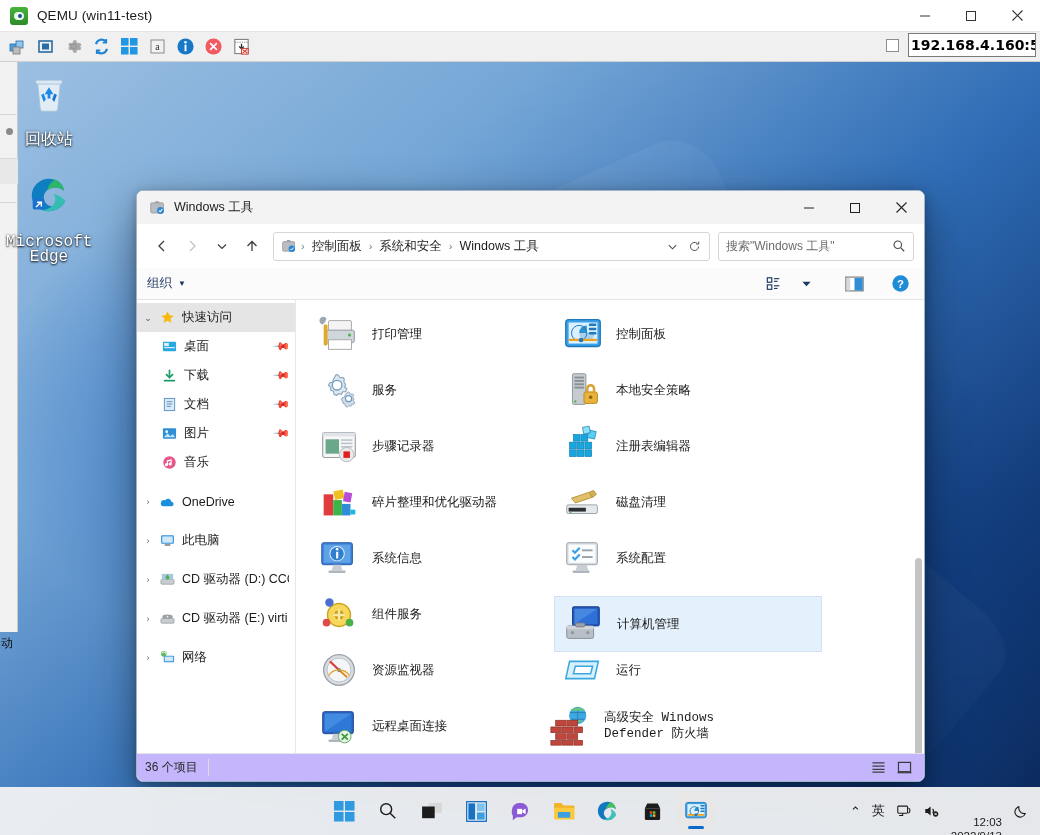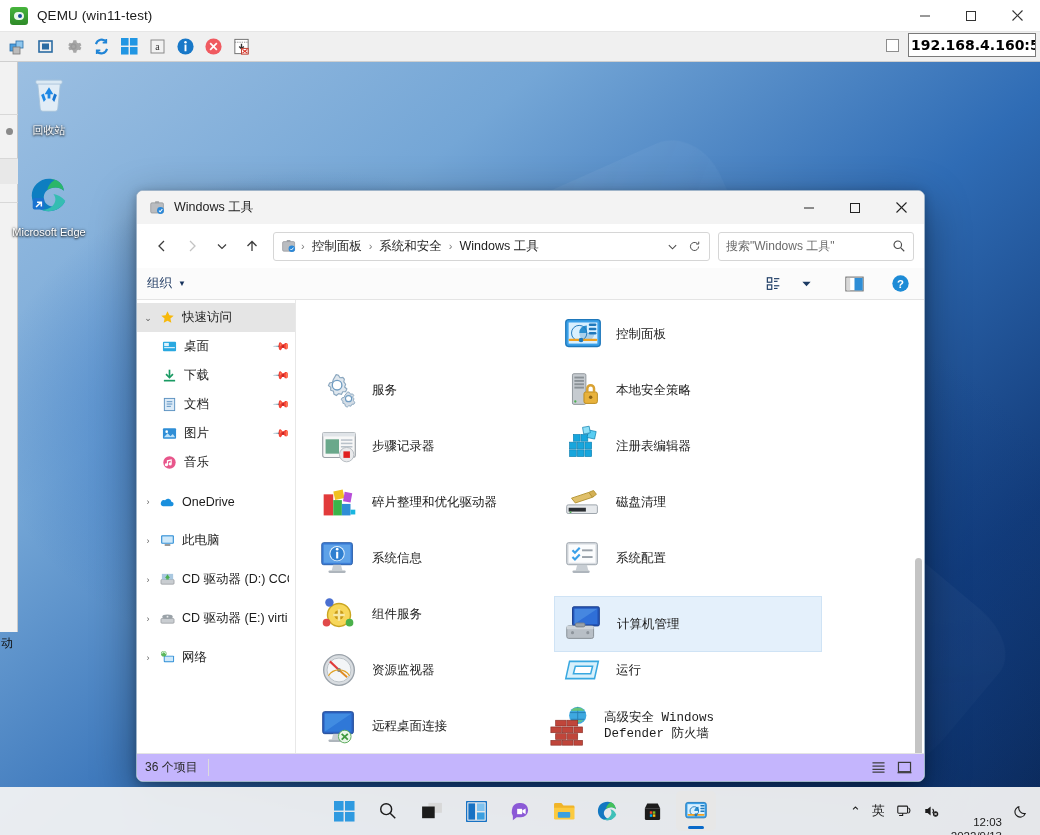--- a/index.html
+++ b/index.html
@@ -50,22 +50,22 @@
     background: #f2f2f2; border-right: 1px solid #c9c9c9; }
   #bg-window-sliver .l1 { position:absolute; left:0; top:52px; width:18px; height:1px; background:#d8d8d8;}
   #bg-window-sliver .l2 { position:absolute; left:0; top:96px; width:18px; height:1px; background:#d8d8d8;}
   #bg-window-sliver .l3 { position:absolute; left:0; top:140px; width:18px; height:1px; background:#d8d8d8;}
   #bg-window-sliver .dot { position:absolute; left:6px; top:66px; width:7px; height:7px; background:#8a8a8a; border-radius:50%;}
   #bg-window-sliver .band { position:absolute; left:0; top:96px; width:18px; height:26px; background:#e8e8e8;}
   #bg-sliver-text { position: absolute; left: 1px; top: 573px; font-size: 12px; color: #111; }
 
   
   .desk-icon { position: absolute; width: 86px; text-align: center; }
-  .desk-icon .lbl { color: #fff; font-size: 11px; line-height: 15px; margin-top: 3px;
-    text-shadow: 0 1px 2px rgba(0,0,0,.85), 0 0 3px rgba(0,0,0,.6); }
+  .desk-icon .lbl { color: #fff; font-size: 16px; line-height: 15px; margin-top: 13px;
+    text-shadow: 0 1px 2px rgba(0,0,0,.85), 0 0 3px rgba(0,0,0,.6); font-family: Liberation Mono, monospace; }
 
   
   #explorer { position: absolute; left: 136px; top: 128px; width: 789px; height: 592px;
     background: #ffffff; border: 1px solid #9fb4c9; border-radius: 7px;
     box-shadow: 0 14px 44px rgba(0,0,0,.40), 0 2px 10px rgba(0,0,0,.25);
     display: flex; flex-direction: column; overflow: hidden; justify-content: flex-end; }
   #ex-titlebar { height: 33px; background: #f3f3f3; display: flex; align-items: center;
     padding-left: 12px; flex: 0 0 33px; }
   #ex-title { font-size: 12.5px; color: #1c1c1c; margin-left: 8px; }
   #ex-wincontrols { margin-left: auto; display: flex; }
@@ -529,20 +529,33 @@
                   <circle cx="4" cy="4" r="3" fill="#5cb85c"></circle>
                   <path d="M2 4a2 2 0 014 0" stroke="#fff" fill="none"></path>
                 </svg>
             </span>
             <span class="nav-lbl">网络</span>
           </div>
         </div>
 
         <div id="ex-content">
 
+          <div class="tile" style="left:14px; top:6px;">
+            <span class="ico">
+              <svg width="46" height="46" viewBox="0 0 48 48">
+                <rect x="13" y="10" width="24" height="12" rx="1.5" fill="#f4f4f4" stroke="#a8a8a8"></rect>
+                <rect x="10" y="20" width="30" height="13" rx="2" fill="#cfd6dc" stroke="#8d959c"></rect>
+                <rect x="13" y="30" width="24" height="10" fill="#fff" stroke="#a8a8a8"></rect>
+                <circle cx="35" cy="25" r="1.6" fill="#4caf50"></circle>
+                <rect x="8" y="14" width="4" height="22" rx="1.5" fill="#e0a92a"></rect>
+                <path d="M11 8a4 4 0 10-4 6l2.5-2.5z" fill="#9fa7ae"></path>
+              </svg>
+            </span>
+            <span class="tx">打印管理</span>
+          </div>
 
           <div class="tile" style="left:14px; top:62px;">
             <span class="ico">
               <svg width="46" height="46" viewBox="0 0 48 48">
                 <path d="M21 8l2.4.6 1.6 2.6 3-.4 1.6 2L29 15.6l1.9 2.4-1 2.9 2.3 2-1.3 2.8-3 .1-1.3 2.7-3-.7-2.3 2-2.6-1.5-.5-3-2.9-1.1.1-3-2.4-1.8 1.2-2.8 2.9-.6 1-2.9z" fill="#dfe7ee" stroke="#8ba7bf" stroke-width="1.2"></path>
                 <circle cx="22" cy="19" r="5" fill="#fff" stroke="#6f9cc2" stroke-width="1.4"></circle>
                 <path d="M33 26l1.8.5 1.2 1.9 2.2-.3 1.2 1.5-1.2 1.8 1.4 1.8-.7 2.1 1.7 1.5-1 2-2.2.1-1 2-2.2-.5-1.7 1.5-1.9-1.1-.4-2.2-2.2-.8.1-2.2-1.8-1.4.9-2 2.2-.5.7-2.1z" fill="#d4dde6" stroke="#8ba7bf" stroke-width="1"></path>
                 <circle cx="34" cy="33" r="3.2" fill="#fff" stroke="#6f9cc2" stroke-width="1.2"></circle>
               </svg>
             </span>

